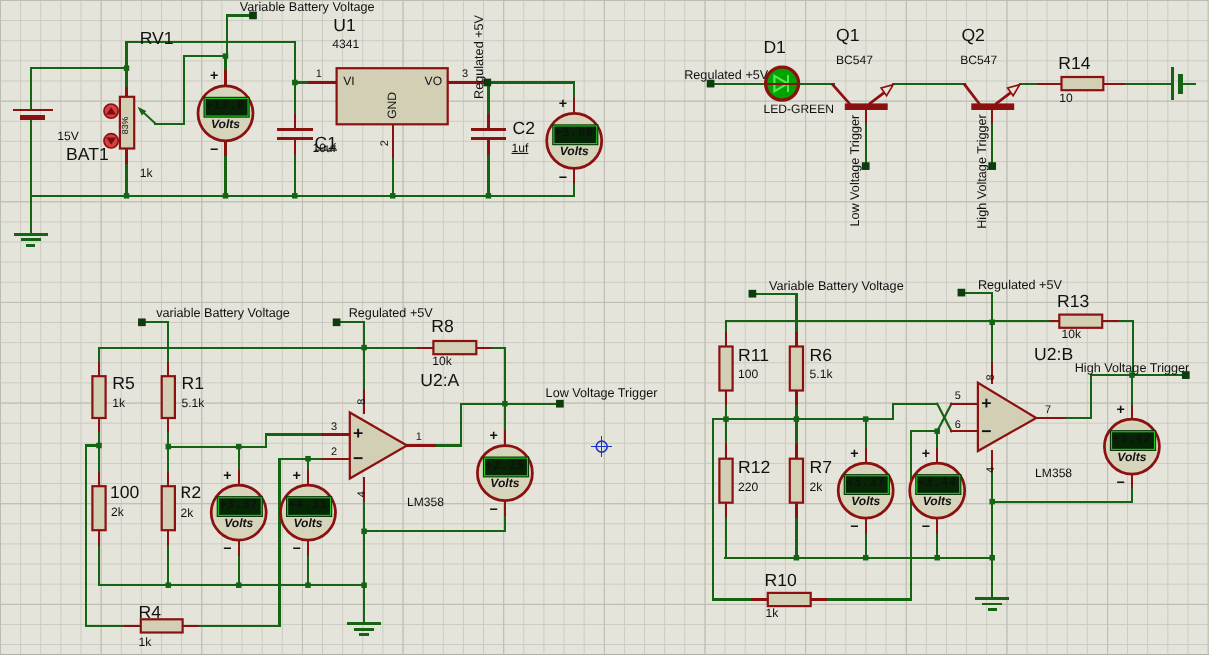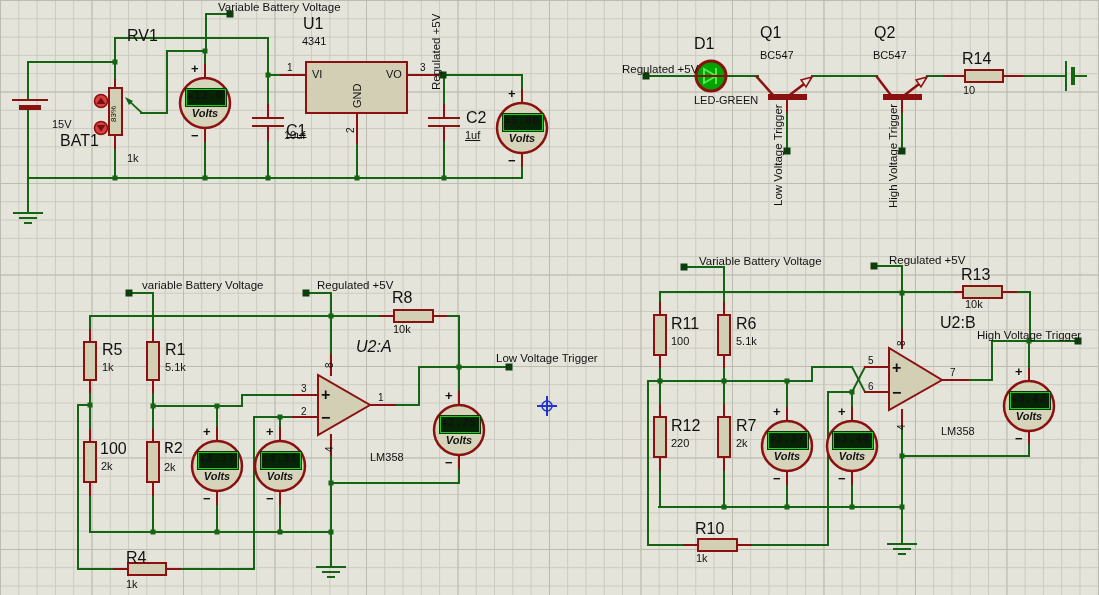--- a/index.html
+++ b/index.html
@@ -382,21 +382,21 @@
       <div class="ref" style="left: 165px; top: 341px;">R1</div>
       <div class="val" style="left: 165px; top: 361px;">5.1k</div>
       <div class="ref" style="left: 100px; top: 440px;">100</div>
       <div class="val" style="left: 101px; top: 460px;">2k</div>
       <div class="ref" style="left: 164px; top: 441px; font-family: Liberation Mono, monospace;">R2</div>
       <div class="val" style="left: 164px; top: 461px;">2k</div>
       <div class="ref" style="left: 126px; top: 549px;">R4</div>
       <div class="val" style="left: 126px; top: 578px;">1k</div>
       <div class="ref" style="left: 392px; top: 289px;">R8</div>
       <div class="val" style="left: 393px; top: 323px;">10k</div>
-      <div class="ref" style="left: 356px; top: 338px; font-style: italic;">U2:A</div>
+      <div class="ref" style="left: 382px; top: 338px;">U2:A</div>
       <div class="val" style="left: 370px; top: 451px;">LM358</div>
       <div class="pin" style="left: 301px; top: 383px;">3</div>
       <div class="pin" style="left: 301px; top: 406px;">2</div>
       <div class="pin" style="left: 378px; top: 392px;">1</div>
       <div class="pin vrot" style="left: 324px; top: 368px;">8</div>
       <div class="pin vrot" style="left: 324px; top: 452px;">4</div>
       <div class="opsign" style="left: 321px; top: 386px;">+</div>
       <div class="opsign" style="left: 321px; top: 409px;">−</div>
       <div class="net" style="left: 496px; top: 352px;">Low Voltage Trigger</div>
       <div class="net" style="left: 699px; top: 255px;">Variable Battery Voltage</div>

